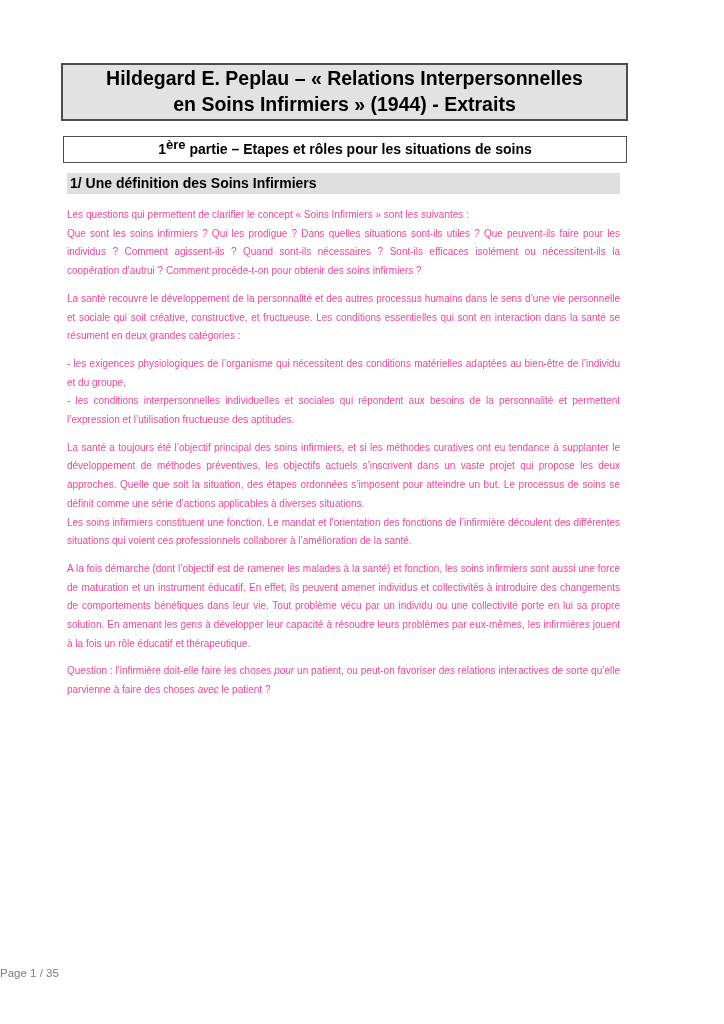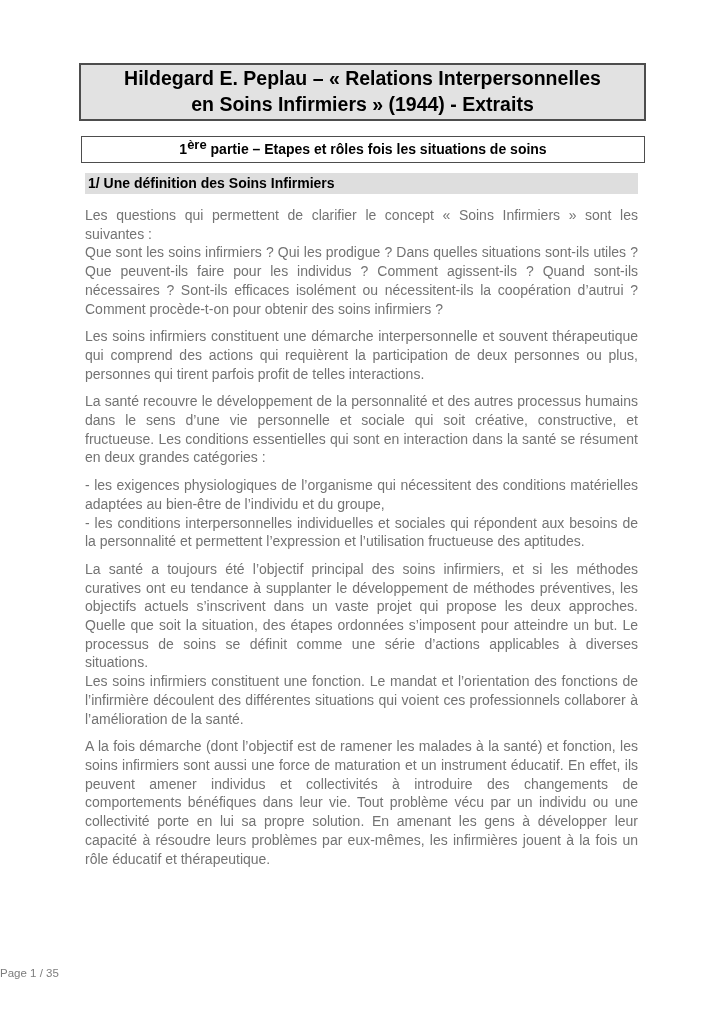--- a/index.html
+++ b/index.html
@@ -7,21 +7,21 @@
     width: 724px;
     height: 1024px;
     background: #ffffff;
     font-family: "Liberation Sans", sans-serif;
     color: #111111;
     position: relative;
     overflow: hidden;
   }
   .content {
     position: absolute;
-    left: 79px;
+    left: 61px;
     top: 63px;
     width: 567px;
   }
   .title-box {
     box-sizing: border-box;
     border: 2px solid #4d4d4d;
     background: #e2e2e2;
     text-align: center;
     font-weight: bold;
     font-size: 19.5px;
@@ -54,24 +54,24 @@
     font-size: 14px;
     line-height: 17px;
     padding: 2px 12px 2px 3px;
     color: #000000;
   }
   .body-col {
     margin: 12px 8px 0 6px;
   }
   .para {
     margin: 0 0 9px 0;
-    font-size: 14px;
+    font-size: 10px;
     line-height: 18.7px;
     text-align: justify;
-    color: #737373;
+    color: #ec4899;
   }
   .para em { font-style: italic; }
   .footer {
     position: absolute;
     top: 966px;
     left: 0;
     width: 724px;
     font-size: 11.5px;
     line-height: 14px;
     color: #7c7c7c;
@@ -80,30 +80,30 @@
 </head>
 <body>
 
 <div class="content">
 
   <div class="title-box">
     <div>Hildegard E. Peplau – « Relations Interpersonnelles</div>
     <div>en Soins Infirmiers » (1944) - Extraits</div>
   </div>
 
-  <div class="part-box"><span>1</span><sup class="ord">ère</sup><span> partie – Etapes et rôles fois les situations de soins</span></div>
+  <div class="part-box"><span>1</span><sup class="ord">ère</sup><span> partie – Etapes et rôles pour les situations de soins</span></div>
 
   <div class="section-heading">1/ Une définition des Soins Infirmiers</div>
 
   <div class="body-col">
       <p class="para"><span>Les questions qui permettent de clarifier le concept « Soins Infirmiers » sont les suivantes :</span><br><span>Que sont les soins infirmiers ? Qui les prodigue ? Dans quelles situations sont-ils utiles ? Que peuvent-ils faire pour les individus ? Comment agissent-ils ? Quand sont-ils nécessaires ? Sont-ils efficaces isolément ou nécessitent-ils la coopération d’autrui ? Comment procède-t-on pour obtenir des soins infirmiers ?</span></p>
-      <p class="para"><span>Les soins infirmiers constituent une démarche interpersonnelle et souvent thérapeutique qui comprend des actions qui requièrent la participation de deux personnes ou plus, personnes qui tirent parfois profit de telles interactions.</span></p>
       <p class="para"><span>La santé recouvre le développement de la personnalité et des autres processus humains dans le sens d’une vie personnelle et sociale qui soit créative, constructive, et fructueuse. Les conditions essentielles qui sont en interaction dans la santé se résument en deux grandes catégories :</span></p>
       <p class="para"><span>- les exigences physiologiques de l’organisme qui nécessitent des conditions matérielles adaptées au bien-être de l’individu et du groupe,</span><br><span>- les conditions interpersonnelles individuelles et sociales qui répondent aux besoins de la personnalité et permettent l’expression et l’utilisation fructueuse des aptitudes.</span></p>
       <p class="para"><span>La santé a toujours été l’objectif principal des soins infirmiers, et si les méthodes curatives ont eu tendance à supplanter le développement de méthodes préventives, les objectifs actuels s’inscrivent dans un vaste projet qui propose les deux approches. Quelle que soit la situation, des étapes ordonnées s’imposent pour atteindre un but. Le processus de soins se définit comme une série d’actions applicables à diverses situations.</span><br><span>Les soins infirmiers constituent une fonction. Le mandat et l’orientation des fonctions de l’infirmière découlent des différentes situations qui voient ces professionnels collaborer à l’amélioration de la santé.</span></p>
       <p class="para"><span>A la fois démarche (dont l’objectif est de ramener les malades à la santé) et fonction, les soins infirmiers sont aussi une force de maturation et un instrument éducatif. En effet, ils peuvent amener individus et collectivités à introduire des changements de comportements bénéfiques dans leur vie. Tout problème vécu par un individu ou une collectivité porte en lui sa propre solution. En amenant les gens à développer leur capacité à résoudre leurs problèmes par eux-mêmes, les infirmières jouent à la fois un rôle éducatif et thérapeutique.</span></p>
+      <p class="para"><span>Question : l'infirmière doit-elle faire les choses </span><em>pour</em><span> un patient, ou peut-on favoriser des relations interactives de sorte qu’elle parvienne à faire des choses </span><em>avec</em><span> le patient ?</span></p>
     </div>
 
 </div>
 
 <div class="footer">
   <span>Page 1 / 35</span>
 </div>
 
 </body></html>

